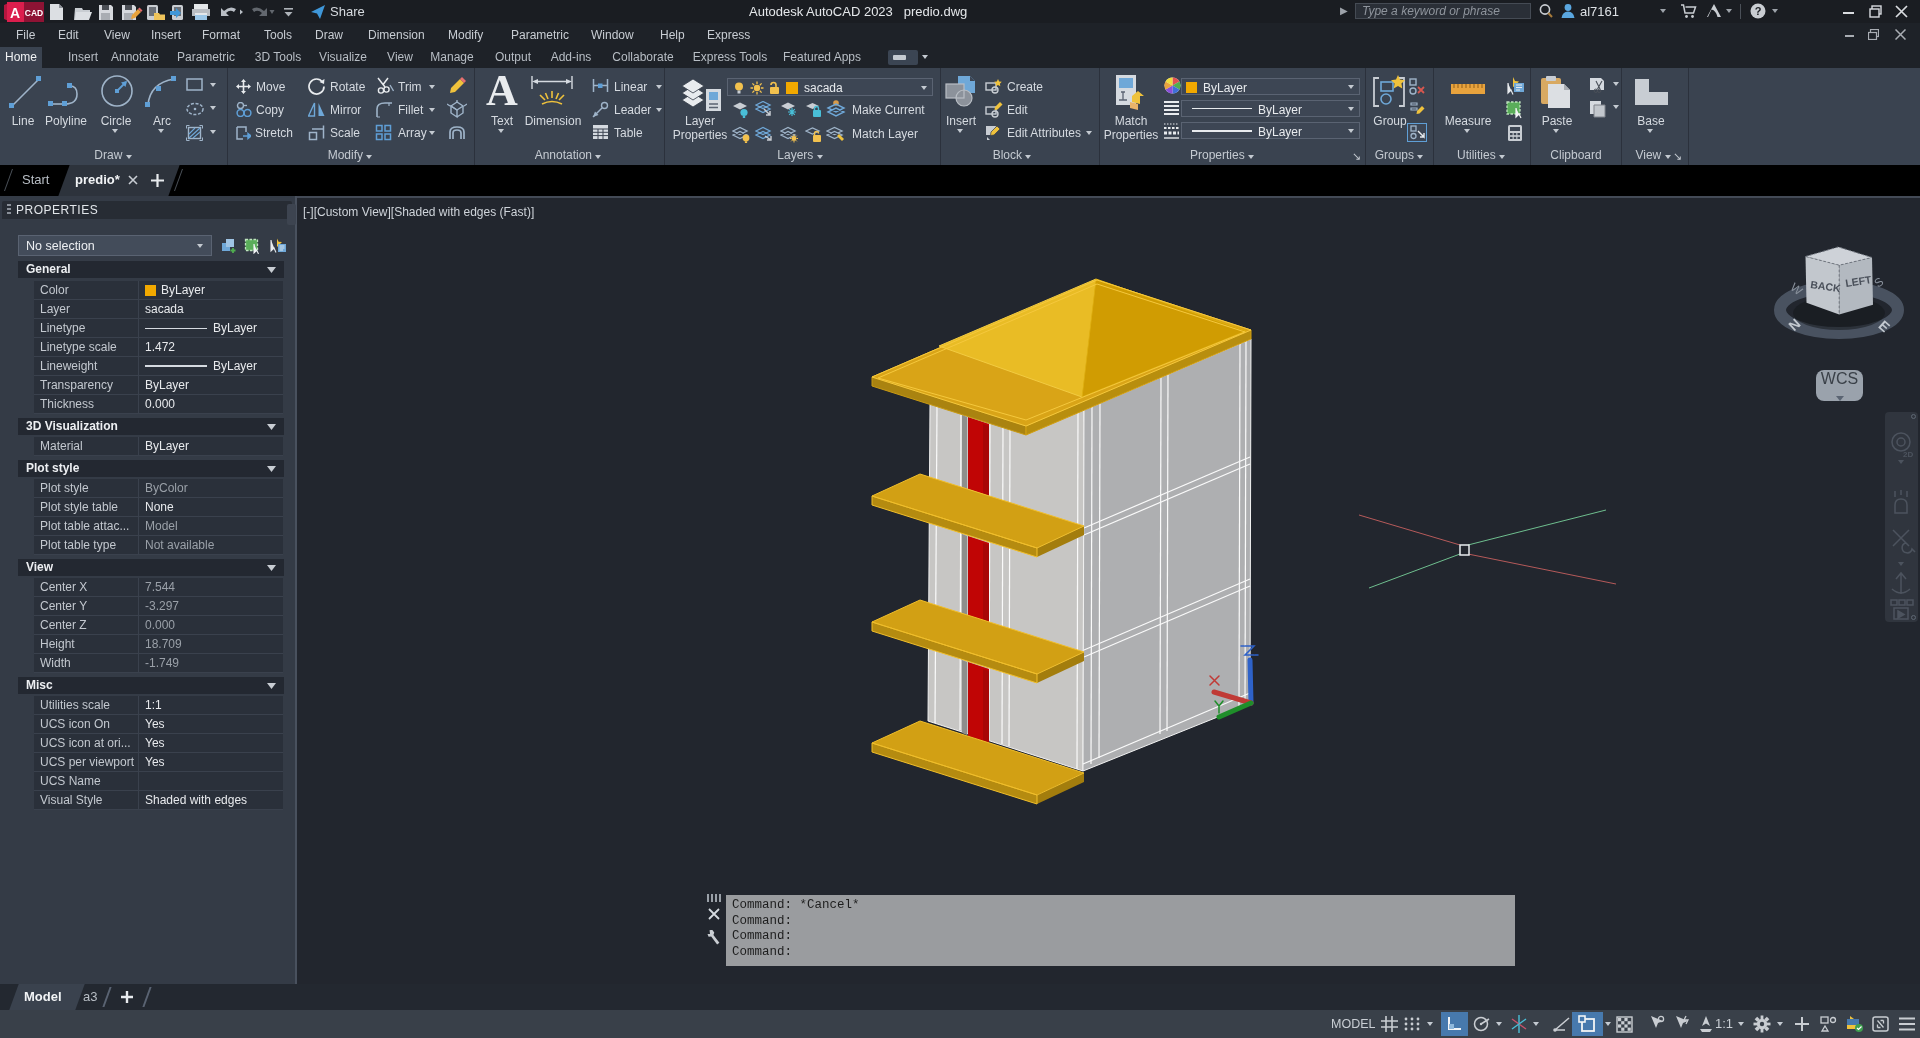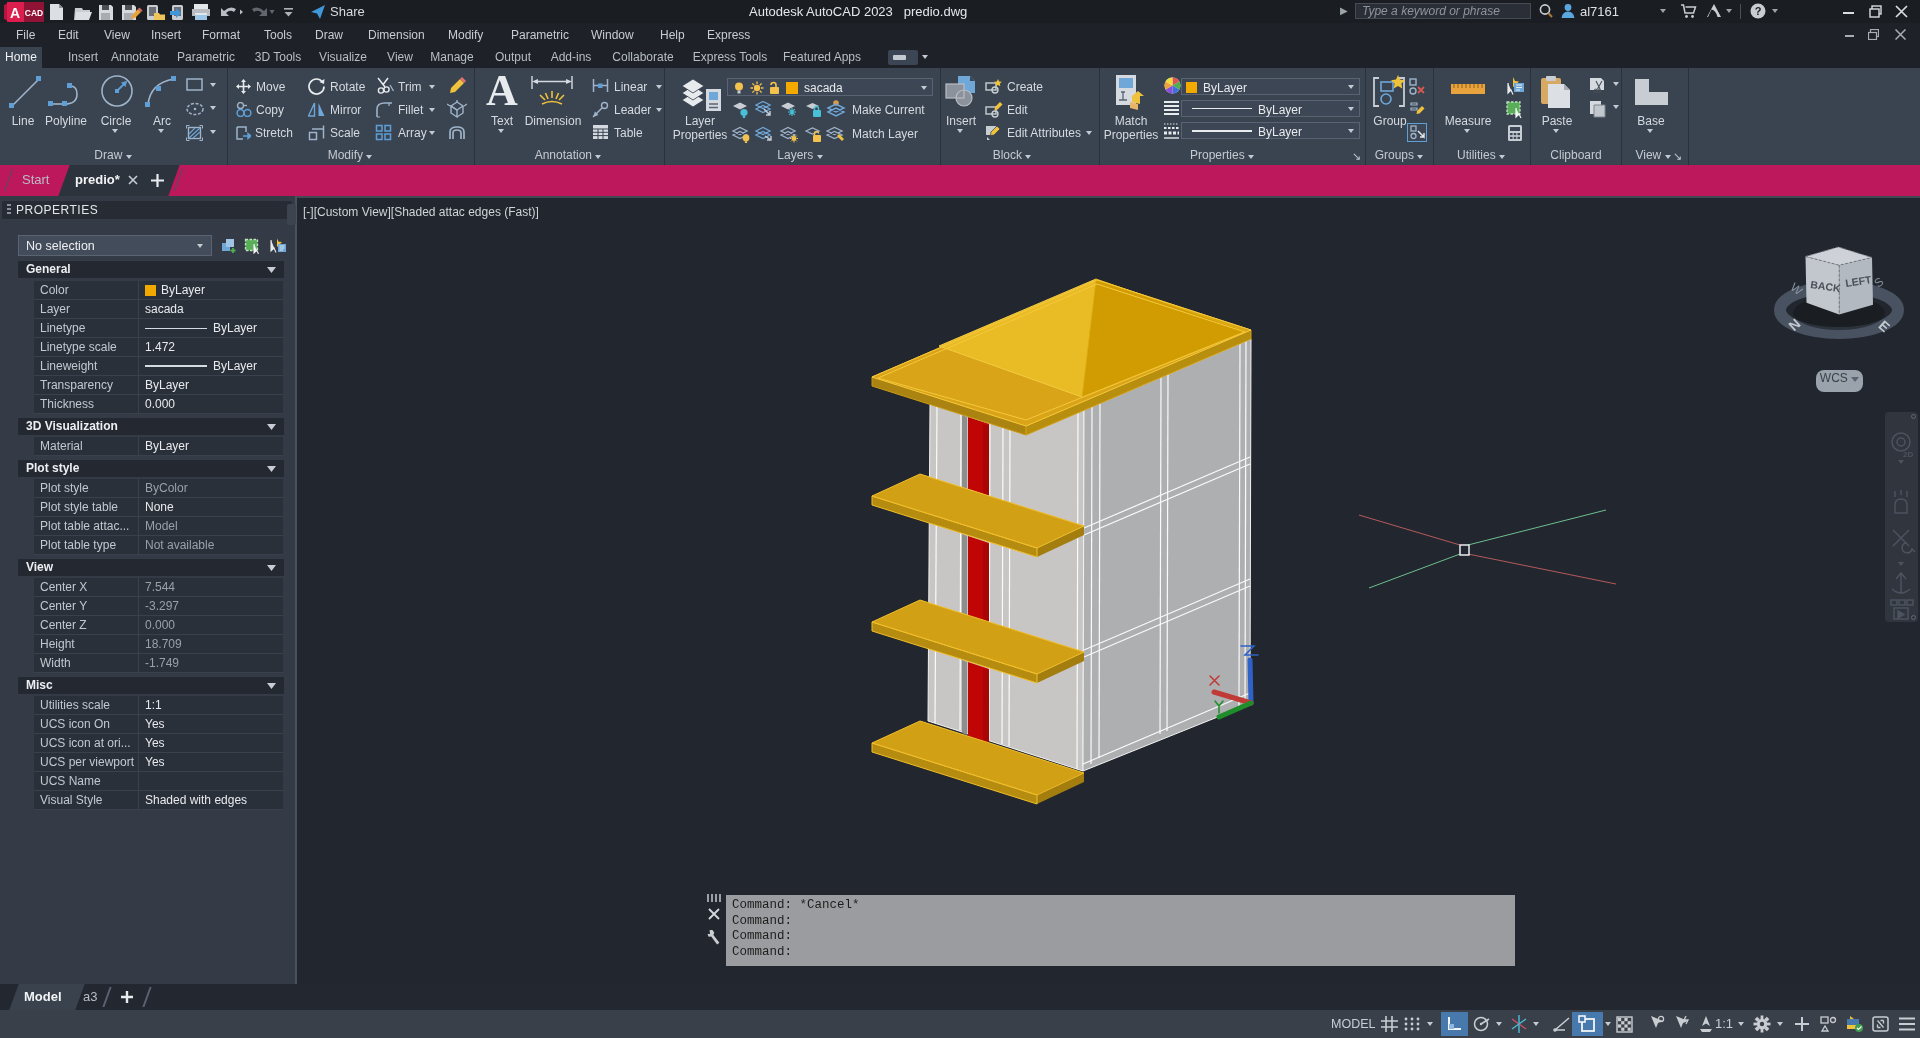--- a/index.html
+++ b/index.html
@@ -2,21 +2,21 @@
 <html><head>
 <meta charset="utf-8">
 <style>
 * { margin:0; padding:0; box-sizing:border-box; }
 html,body { width:1920px; height:1038px; overflow:hidden; background:#22262E; font-family:"Liberation Sans", sans-serif; }
 .abs { position:absolute; }
 #titlebar { position:absolute; left:0; top:0; width:1920px; height:23px; background:#1A1D22; }
 #menubar { position:absolute; left:0; top:23px; width:1920px; height:24px; background:#1E2228; }
 #tabrow { position:absolute; left:0; top:47px; width:1920px; height:21px; background:#1E2228; }
 #ribbon { position:absolute; left:0; top:68px; width:1920px; height:97px; background:#3A4350; }
-#filetabs { position:absolute; left:0; top:165px; width:1920px; height:31px; background:#be185d; }
+#filetabs { position:absolute; left:0; top:165px; width:1920px; height:31px; background:#000000; }
 #palette { position:absolute; left:0; top:196px; width:297px; height:788px; background:#343B46; border-right:2px solid #49515E; }
 #viewport { position:absolute; left:297px; top:196px; width:1623px; height:788px; background:#22262E; border-top:2px solid #434A56; }
 #modeltabs { position:absolute; left:0; top:984px; width:1920px; height:26px; background:#232830; }
 #statusbar { position:absolute; left:0; top:1010px; width:1920px; height:28px; background:#394049; }
 .menuitem { color:#C8CDD3; font-size:12px; }
 .rtab { position:absolute; top:0; height:21px; line-height:21px; color:#B8BEC5; font-size:12px; text-align:center; }
 .rtab.active { background:#3A4350; color:#F0F2F4; }
 .plabel { position:absolute; top:80px; color:#C4CAD1; font-size:12px; text-align:center; }
 .psep { position:absolute; top:0; width:1px; height:97px; background:#2B313C; }
 .btxt { color:#D5DAE0; font-size:12px; }
@@ -772,21 +772,21 @@
   <div class="prow" style="top:576px">
       <div class="lbl">UCS Name</div>
       <div class="val"></div>
     </div>
   <div class="prow" style="top:595px">
       <div class="lbl">Visual Style</div>
       <div class="val">Shaded with edges</div>
     </div>
 </div>
 <div id="viewport">
-  <div class="abs" style="left:6px;top:7px;color:#CFD4DA;font-size:12px">[-][Custom View][Shaded attac edges (Fast)]</div>
+  <div class="abs" style="left:6px;top:7px;color:#CFD4DA;font-size:12px">[-][Custom View][Shaded with edges (Fast)]</div>
 
   <svg class="abs" style="left:0;top:0" width="1623px" height="786px" viewBox="0 0 1623 786">
 
     <polygon points="633,206 787,212 786,573 631,523" fill="#C7C6C4" stroke="#F2F2F2" stroke-width="1"></polygon>
     <polygon points="787,212 954,141 953,506 786,573" fill="#AEAFB1" stroke="#F2F2F2" stroke-width="1"></polygon>
 
     <g stroke="#FAFAFA" stroke-width="1.2" fill="none">
       <line x1="640" y1="208" x2="638" y2="525"></line>
       <line x1="664" y1="216" x2="663" y2="532"></line>
       <line x1="693" y1="225" x2="692" y2="542"></line>
@@ -871,21 +871,21 @@
     <polygon points="38.5,17.5 71.3,7.9 105,18.5 72.2,26.2" fill="#CED2D8"></polygon>
     <polygon points="38.5,17.5 72.2,26.2 72.2,75.4 39.5,63.8" fill="#C2C7CD"></polygon>
     <polygon points="72.2,26.2 105,18.5 106,65.7 72.2,75.4" fill="#B3B9C0"></polygon>
     <g fill="none" stroke="#70767F" stroke-width="1" stroke-dasharray="2.5 2">
       <polygon points="38.5,17.5 71.3,7.9 105,18.5 72.2,26.2"></polygon>
       <line x1="72.2" y1="26.2" x2="72.2" y2="75.4"></line>
     </g>
     <text x="43" y="49" font-size="10.5" font-weight="bold" fill="#4A505A" transform="rotate(8 43 49)">BACK</text>
     <text x="79" y="48" font-size="10.5" font-weight="bold" fill="#4A505A" transform="rotate(-9 79 48)">LEFT</text>
   </svg>
-  <div class="abs" style="left:1519px;top:172px;width:47px;height:22px;background:#9AA2AC;border-radius:8px;color:#3A4048;font-size:12px;line-height:17px;text-align:center">WCS <span style="display:inline-block;width:0;height:0;border-left:4px solid transparent;border-right:4px solid transparent;border-top:5px solid #5A6472"></span></div>
+  <div class="abs" style="left:1519px;top:172px;width:47px;height:31px;background:#9AA2AC;border-radius:8px;color:#3A4048;font-size:16px;line-height:17px;text-align:center">WCS <span style="display:inline-block;width:0;height:0;border-left:4px solid transparent;border-right:4px solid transparent;border-top:5px solid #5A6472"></span></div>
 
   <div class="abs" style="left:1588px;top:214px;width:33px;height:210px;background:rgba(145,155,170,0.13);border-radius:4px">
     <svg width="33" height="210" viewBox="0 0 33 210" style="opacity:0.3">
       <g fill="none" stroke="#8E98A8" stroke-width="1.5">
         <circle cx="16" cy="30" r="9"></circle>
           <circle cx="16" cy="30" r="4"></circle>
         <text x="18" y="45" font-size="8" fill="#8E98A8" stroke="none" font-weight="bold">2D</text>
         <path d="M16,60 v5 m-6,-4 v6 m12,-6 v6 m-12,8 q0,-6 6,-6 q6,0 6,6 v8 h-12 z" transform="translate(0,18)"></path>
         <path d="M8,118 l16,16 m0,-16 l-16,16 m13,-3 a5,5 0 1 0 6,6 l3,3"></path>
         <path d="M16,162 v20 m-5,-15 l5,-6 5,6 m-14,10 q9,8 18,0"></path>

